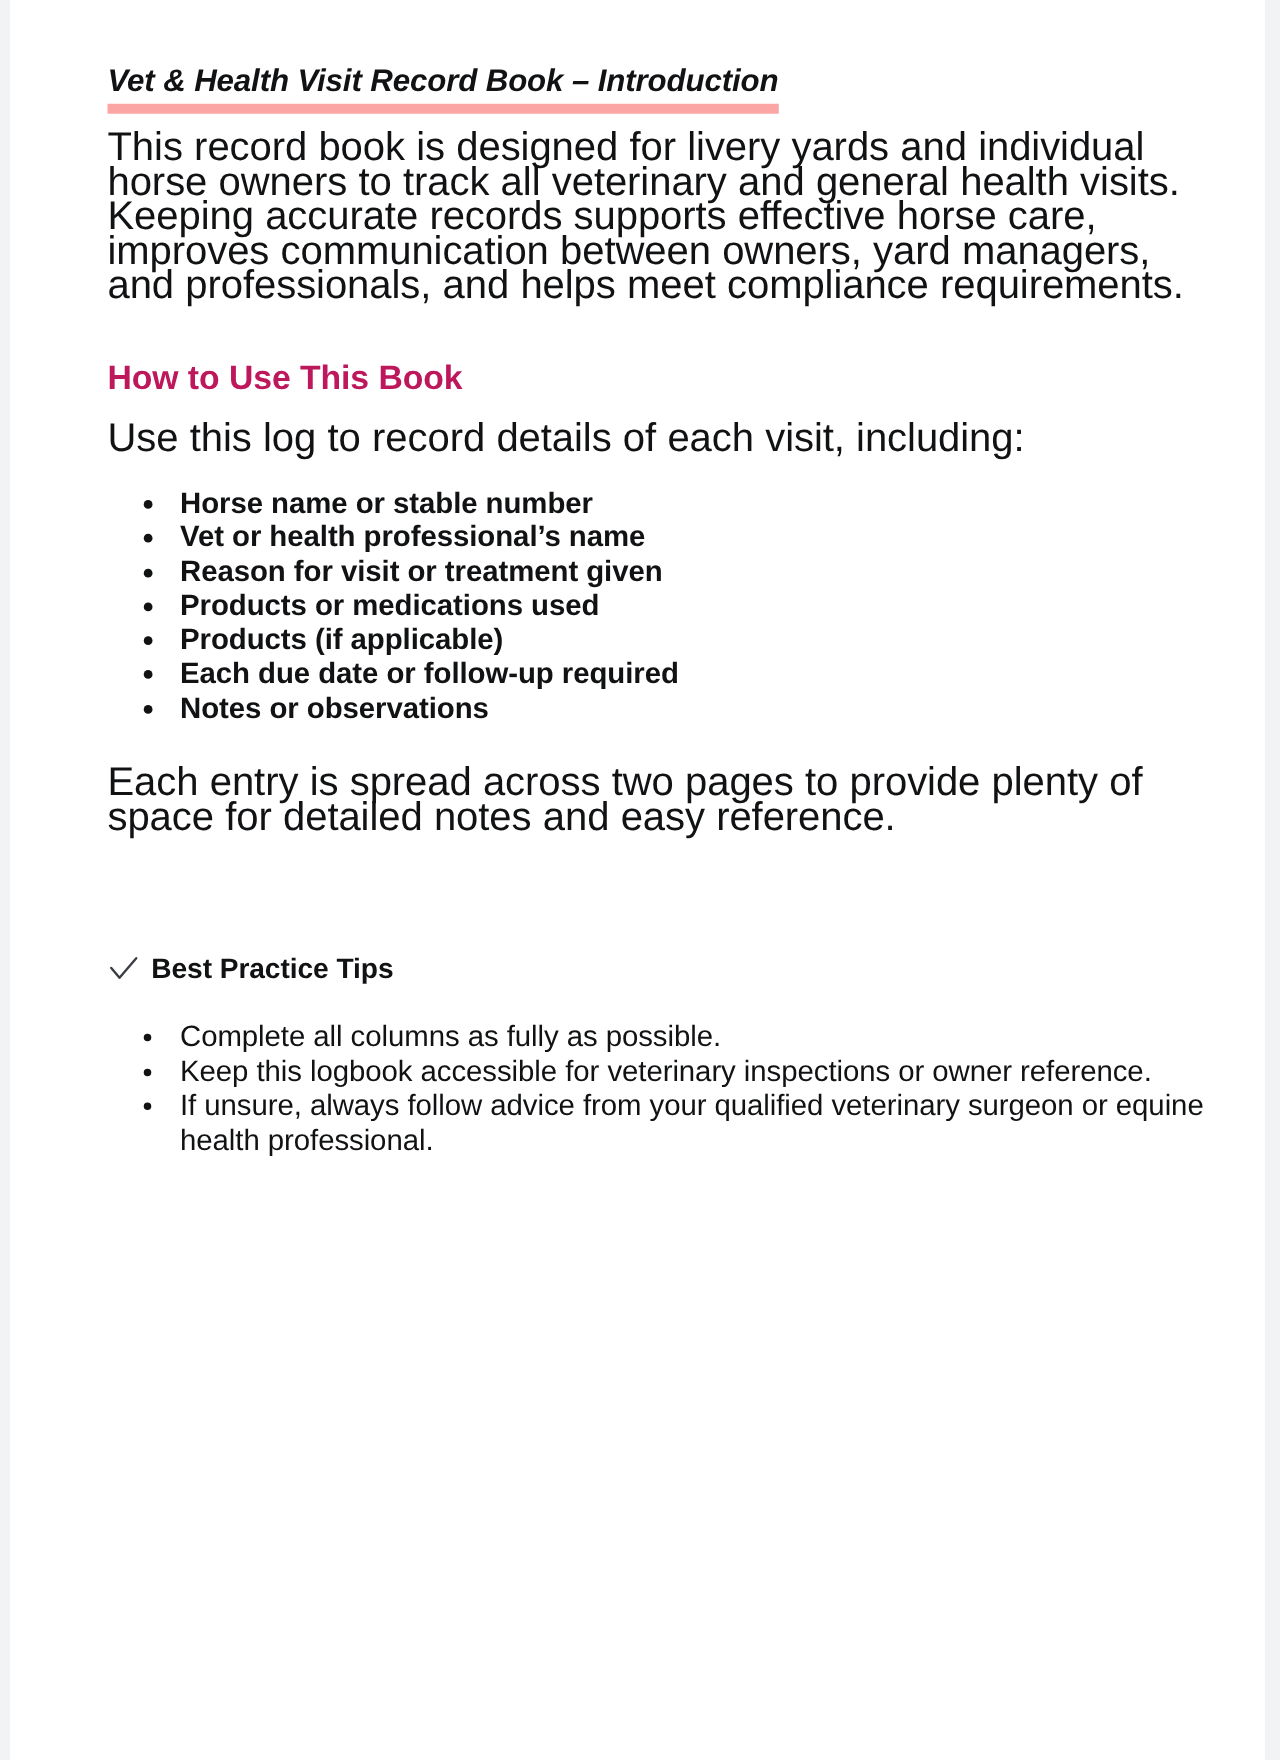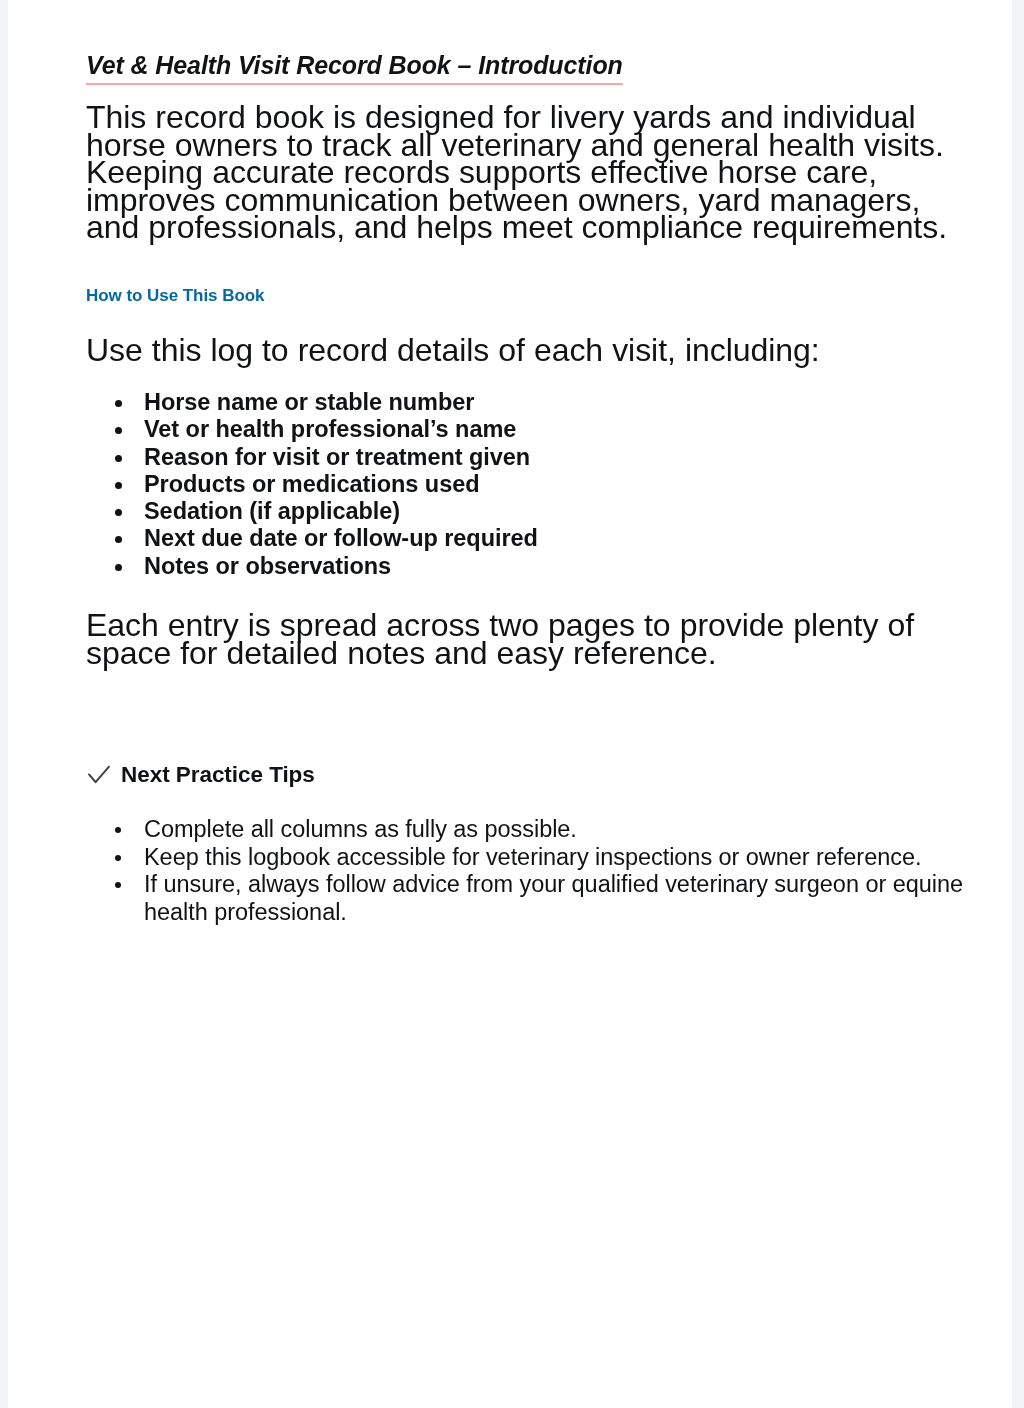--- a/index.html
+++ b/index.html
@@ -34,21 +34,21 @@
   
   .doc-title {
     font-size: 25px;
     font-weight: bold;
     font-style: italic;
     color: #111214;
     letter-spacing: -0.1px;
     margin: 0;
     padding: 0;
     display: inline-block;
-    border-bottom: 2px solid #fca5a5;
+    border-bottom: 8px solid #fca5a5;
     padding-bottom: 3px;
     line-height: 1.15;
     position: absolute;
     top: 51px;
     left: 0;
     white-space: nowrap;
   }
 
   
   .para {
@@ -69,23 +69,23 @@
 
   #spread-para {
     top: 612px;
     left: 0;
     width: 884px;
   }
 
   
   .section-heading {
     position: absolute;
-    font-size: 17px;
-    font-weight: bold;
-    color: #0369a1;
+    font-size: 27px;
+    font-weight: bold;
+    color: #be185d;
     margin: 0;
     letter-spacing: -0.05px;
     line-height: 1.2;
   }
 
   #howto-heading {
     top: 286px;
     left: 0;
   }
 
@@ -200,41 +200,41 @@
       <li>
         <span class="bullet-dot"></span>
         <span>Reason for visit or treatment given</span>
       </li>
       <li>
         <span class="bullet-dot"></span>
         <span>Products or medications used</span>
       </li>
       <li>
         <span class="bullet-dot"></span>
-        <span>Sedation (if applicable)</span>
-      </li>
-      <li>
-        <span class="bullet-dot"></span>
-        <span>Next due date or follow-up required</span>
+        <span>Products (if applicable)</span>
+      </li>
+      <li>
+        <span class="bullet-dot"></span>
+        <span>Each due date or follow-up required</span>
       </li>
       <li>
         <span class="bullet-dot"></span>
         <span>Notes or observations</span>
       </li>
     </ul>
 
     <p class="para" id="spread-para">Each entry is spread across two pages to provide plenty of space for detailed notes and easy reference.</p>
 
     <div id="tips-heading-row">
       <span class="check-icon">
         <svg width="26" height="26" viewBox="0 0 26 26" fill="none" aria-hidden="true">
           <path d="M3 12.4 L9.6 20.2 L23 4.6" stroke="#3a3d42" stroke-width="1.9" stroke-linecap="round" stroke-linejoin="round" fill="none"></path>
         </svg>
       </span>
-      <span class="tips-title">Next Practice Tips</span>
+      <span class="tips-title">Best Practice Tips</span>
     </div>
 
     <ul class="bullets" id="tips-list">
       <li>
         <span class="bullet-dot"></span>
         <span>Complete all columns as fully as possible.</span>
       </li>
       <li>
         <span class="bullet-dot"></span>
         <span>Keep this logbook accessible for veterinary inspections or owner reference.</span>

